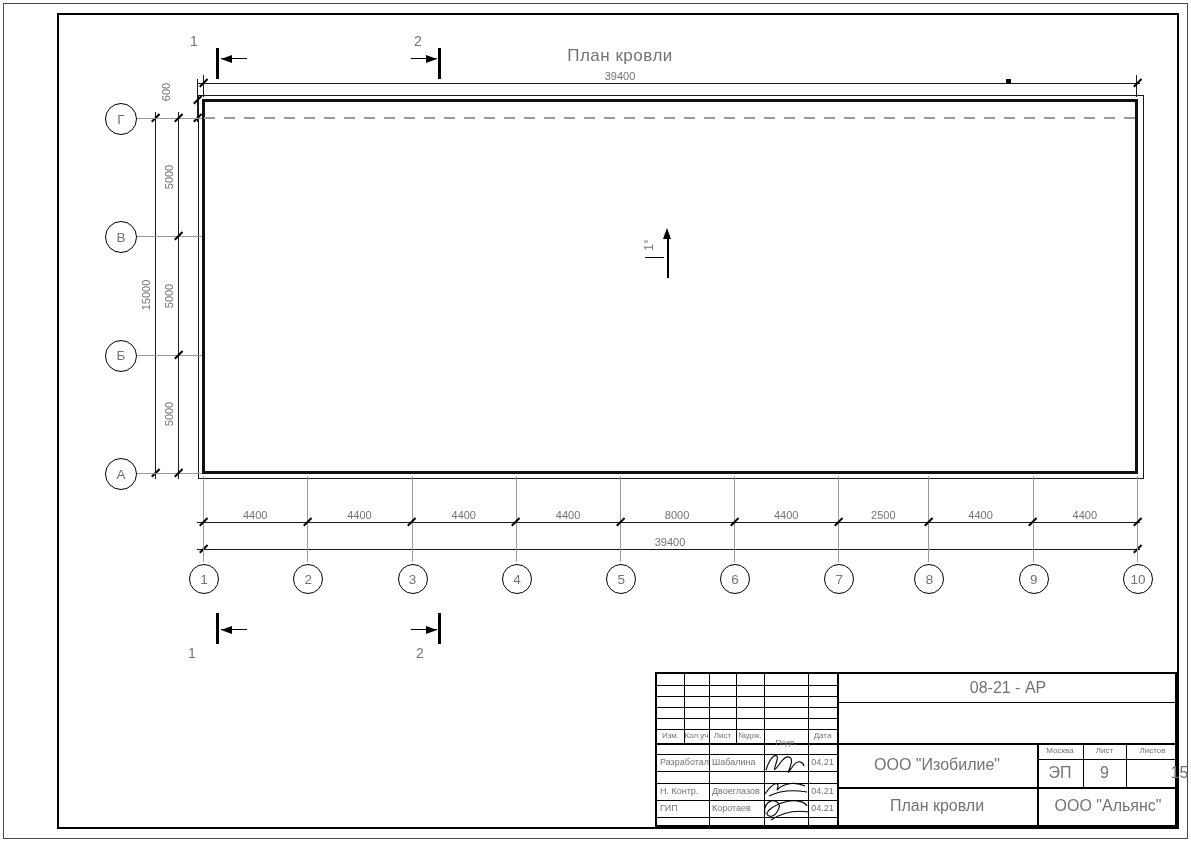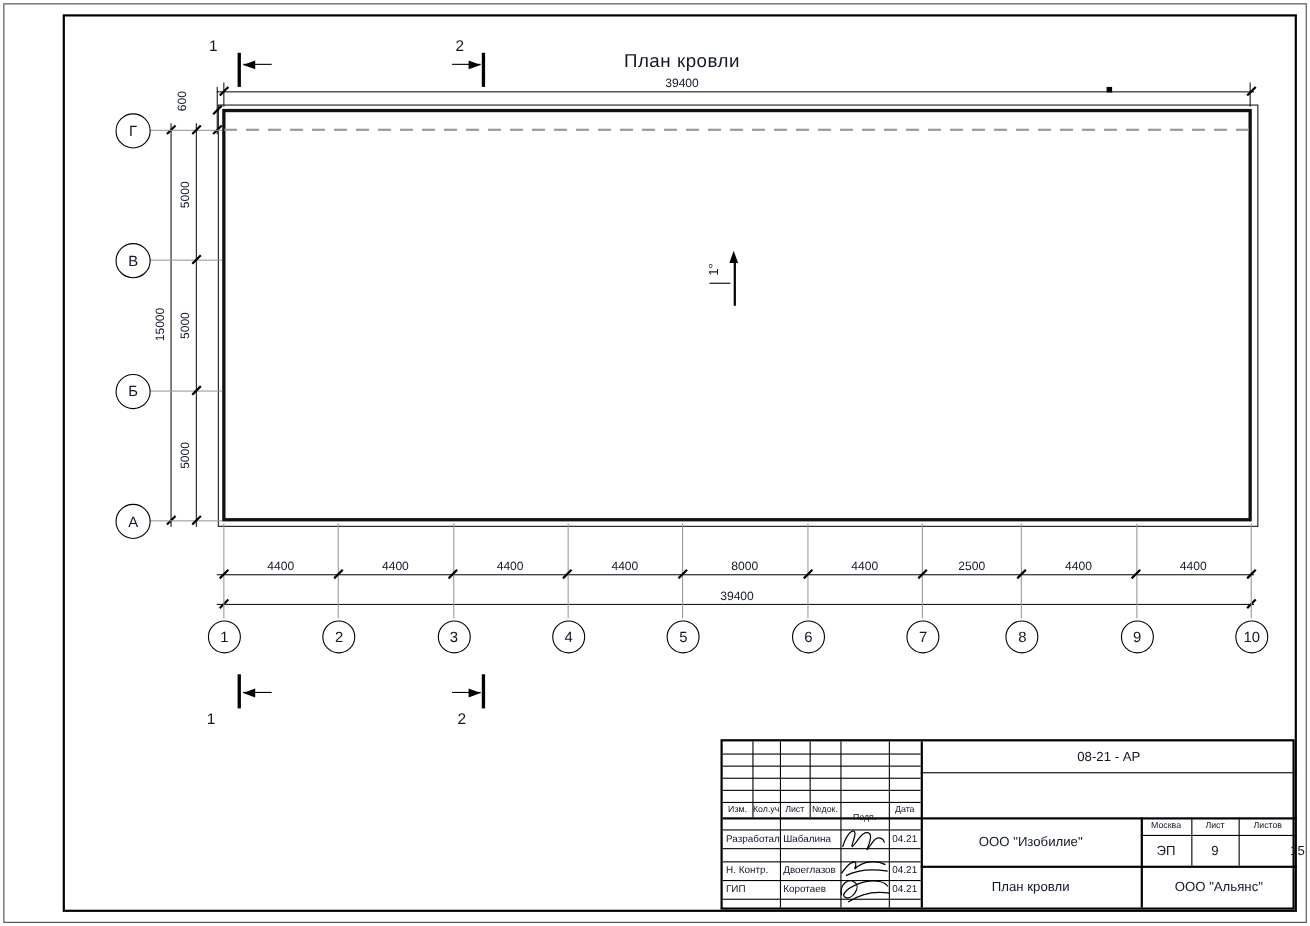--- a/index.html
+++ b/index.html
@@ -1,18 +1,18 @@
 <!DOCTYPE html>
 <html><head>
 <meta charset="utf-8">
 <style>
   html,body{margin:0;padding:0;background:#e8e8e8;}
   .sheet{
     position:relative;width:1191px;height:842px;background:#ffffff;
-    font-family:"Liberation Sans", sans-serif;color:#0f172a;overflow:hidden;
+    font-family:"Liberation Sans", sans-serif;color:#737373;overflow:hidden;
   }
   .abs{position:absolute;}
   .page-border{position:absolute;left:3px;top:3px;width:1183px;height:834px;border:1px solid #4a4a4a;}
   .frame{position:absolute;left:57px;top:13px;width:1118px;height:812px;border:2px solid #000;}
   .drawing-title{position:absolute;left:460px;top:46px;width:320px;text-align:center;font-size:17px;letter-spacing:0.5px;}
   
   .hl{position:absolute;height:1px;background:#1a1a1a;}
   .vl{position:absolute;width:1px;background:#1a1a1a;}
   .ext-v{position:absolute;width:1px;background:#9a9a9a;}
   .ext-h{position:absolute;height:1px;background:#9a9a9a;}
@@ -39,21 +39,21 @@
   .slope-head{position:absolute;left:663px;top:228px;width:0;height:0;border-left:4.5px solid transparent;border-right:4.5px solid transparent;border-bottom:11px solid #000;}
   .slope-label{position:absolute;left:638px;top:238px;width:22px;text-align:center;font-size:12px;transform:rotate(-90deg);}
   .slope-tick{position:absolute;left:645px;top:257px;width:19px;height:1px;background:#000;}
   
   .tblock{position:absolute;left:655px;top:672px;width:522px;height:155px;border:2px solid #000;box-sizing:border-box;background:#fff;}
   .tb-cell{position:absolute;display:flex;align-items:center;justify-content:center;text-align:center;line-height:1.05;}
   .tb-hl{position:absolute;height:1px;background:#000;}
   .tb-vl{position:absolute;width:1px;background:#000;}
   .fs8{font-size:8px;}
   .fs9{font-size:9px;}
-  .fs12{font-size:12px;}
+  .fs12{font-size:16px;}
   .left-pad{justify-content:flex-start;padding-left:3px;box-sizing:border-box;text-align:left;}
   .sig{position:absolute;}
 </style>
 </head>
 <body>
 
 <div class="sheet">
   <div class="page-border"></div>
   <div class="frame"></div>
 

